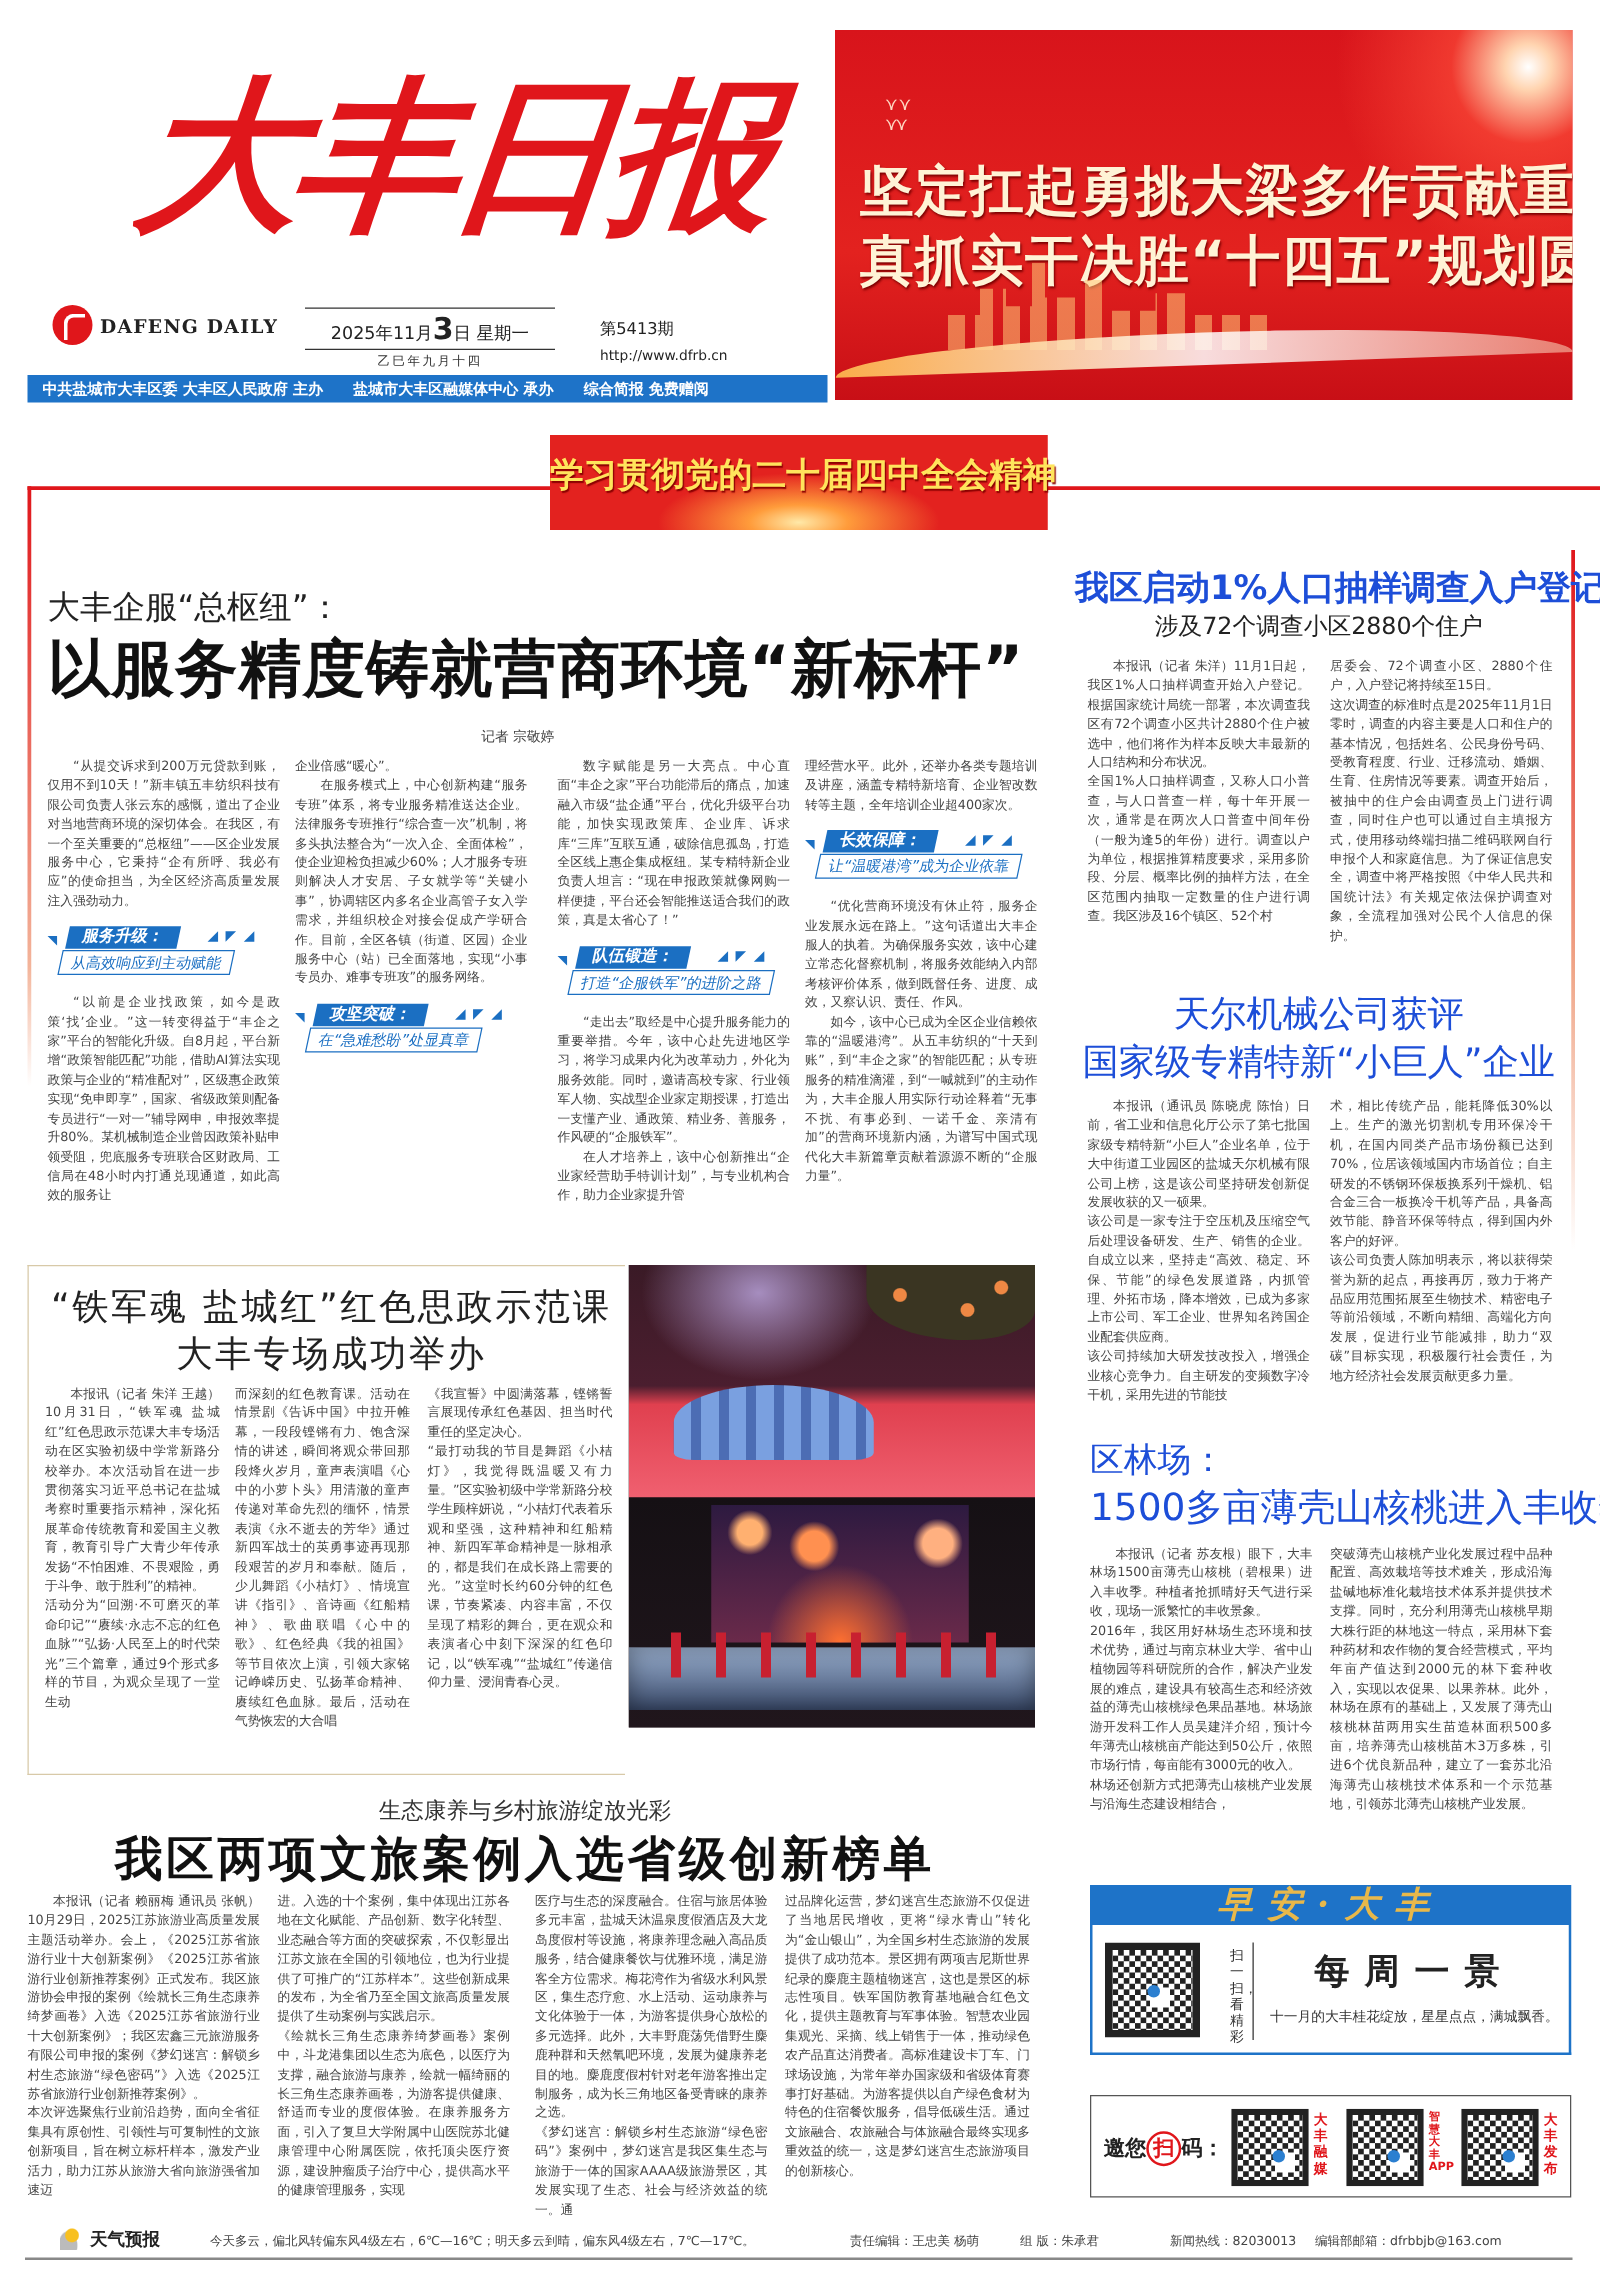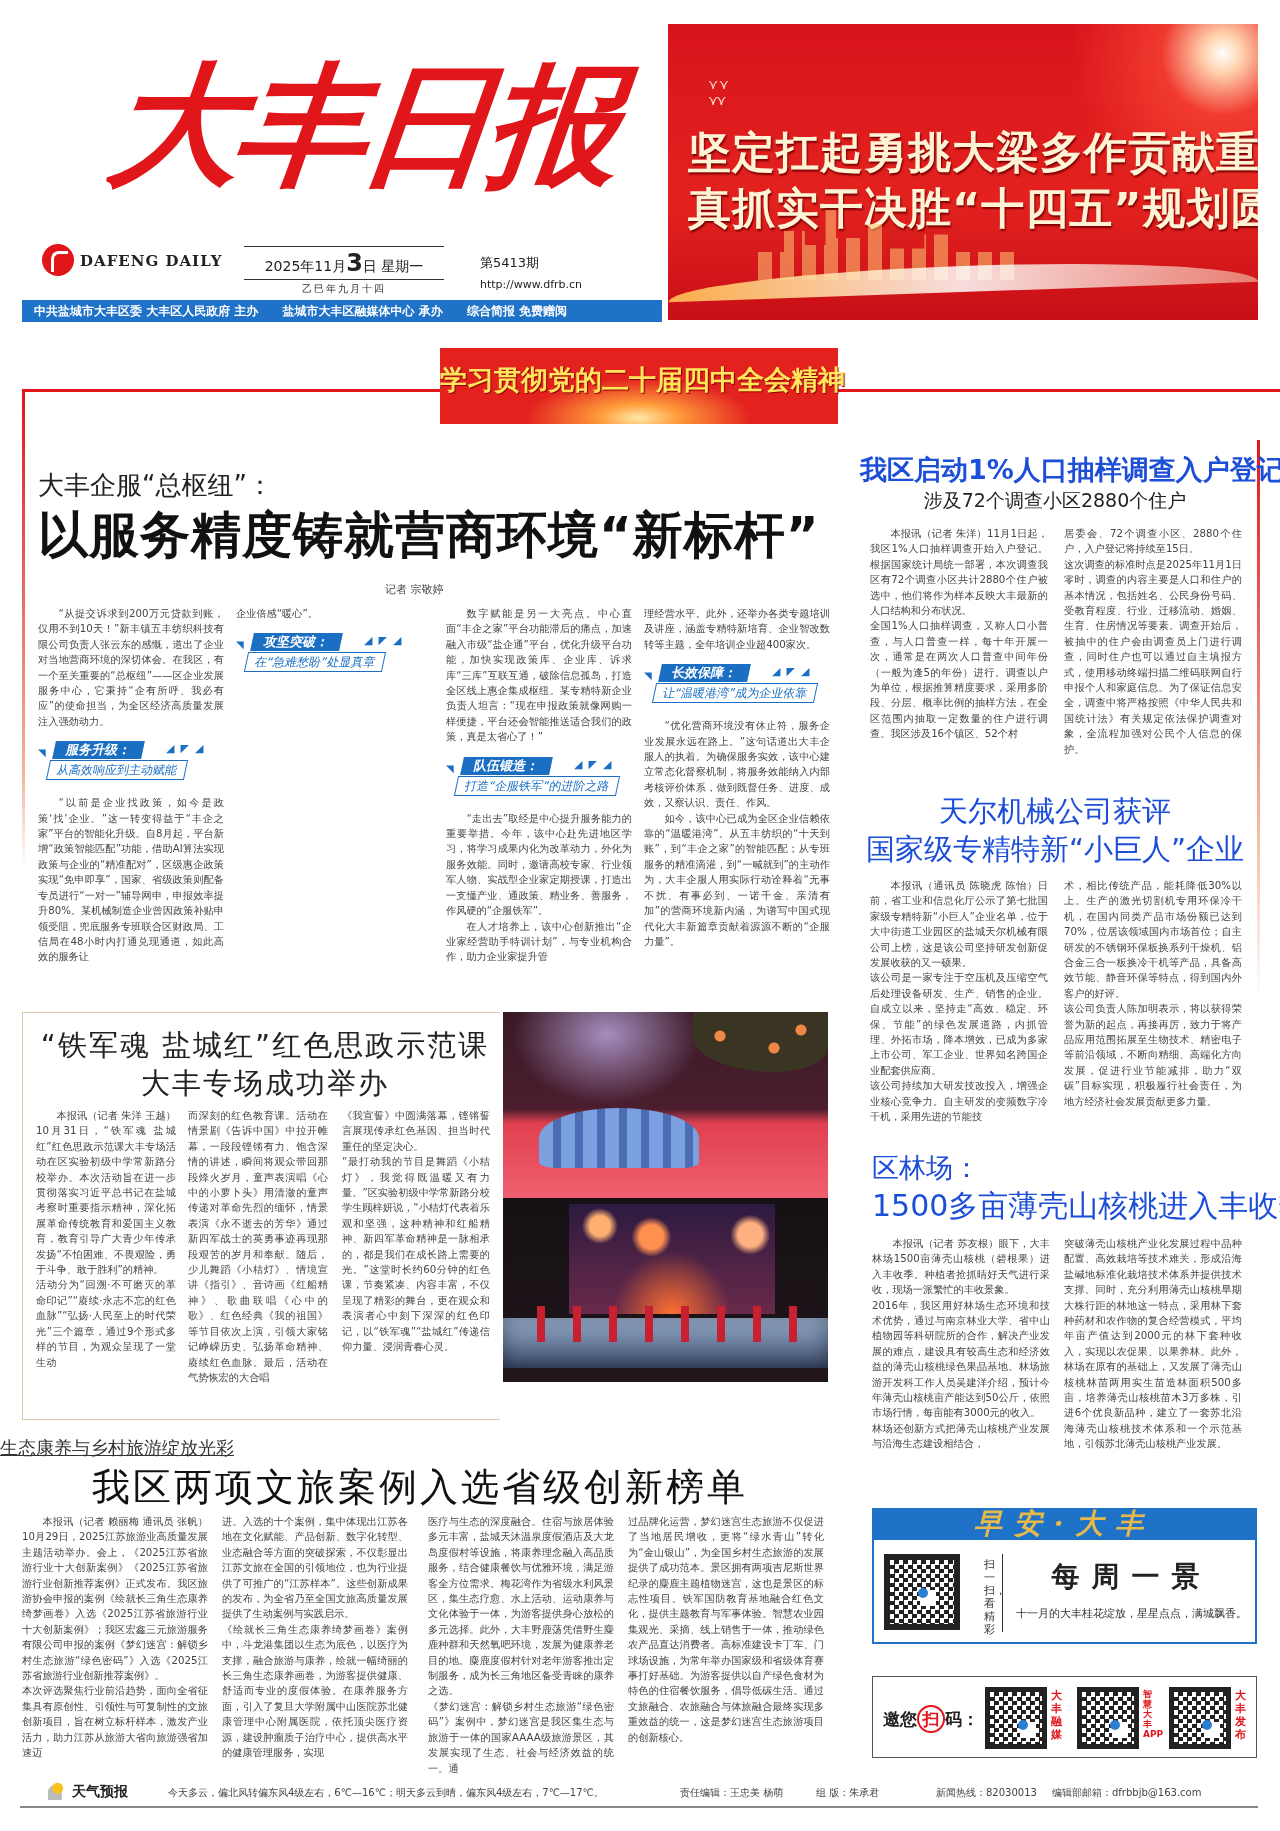--- a/index.html
+++ b/index.html
@@ -84,22 +84,22 @@
   .photo .screen { position: absolute; left: 66px; top: 6px; width: 206px; height: 110px;
     background: radial-gradient(circle at 15% 20%, #ffb070 0 10px, transparent 18px), radial-gradient(circle at 40% 30%, #ff9050 0 12px, transparent 20px),
                 radial-gradient(circle at 88% 28%, #ffb080 0 12px, transparent 20px), radial-gradient(ellipse at 50% 100%, #ff7030 0, transparent 40%),
                 linear-gradient(180deg, #2d1a40, #6a2a4a); }
   .photo .stage { position: absolute; left: 0; top: 120px; width: 325px; height: 50px;
     background: linear-gradient(180deg, #9ab0d0, #3a4a6a);
     box-shadow: inset 0 0 20px rgba(0,0,0,0.4); }
   .photo .performers { position: absolute; left: 20px; top: 108px; width: 290px; height: 36px;
     background: repeating-linear-gradient(90deg, transparent 0 14px, #c82030 14px 22px, transparent 22px 36px); }
   
-  .ct-kicker { left: 0; top: 1436px; width: 840px; text-align: left; font-size: 18px; color: #333; white-space: nowrap; text-decoration: underline; }
-  .ct-title { left: 0; top: 1462px; width: 840px; text-align: center; font-size: 38px; font-weight: normal; color: #111; white-space: nowrap; letter-spacing: 3px; }
+  .ct-kicker { left: 0; top: 1436px; width: 840px; text-align: center; font-size: 18px; color: #333; white-space: nowrap; }
+  .ct-title { left: 0; top: 1462px; width: 840px; text-align: center; font-size: 38px; font-weight: bold; color: #111; white-space: nowrap; letter-spacing: 3px; }
   
   .zaoan { left: 872px; top: 1508px; width: 385px; height: 32px; background: #1e73c8; color: #e8b84a;
     font-family: "DejaVu Serif", "Liberation Serif", serif; font-weight: bold; font-size: 28px; line-height: 32px; text-align: center; letter-spacing: 12px; font-style: italic; }
   .weekly { left: 872px; top: 1540px; width: 385px; height: 104px; border: 2px solid #1e73c8; border-top: none; background: #fff; }
   .qr { position: absolute; width: 76px; height: 76px; background:
       linear-gradient(#fff,#fff) 30px 30px/16px 16px no-repeat,
       repeating-conic-gradient(#222 0 25%, #fff 0 50%) 0 0/9px 9px;
       border: 6px solid #222; outline: 1px solid #fff; }
   .qr::before { content: ""; position: absolute; left: 28px; top: 28px; width: 10px; height: 10px; border-radius: 50%; background: #2b7fd0; }
   .scan-hint { position: absolute; left: 110px; top: 18px; width: 14px; font-size: 11px; line-height: 13px; color: #333; }
@@ -161,20 +161,21 @@
     <span class="deco2">◥</span>
     <span class="t1">服务升级：</span>
     <span class="deco">◢◤◢</span>
     <span class="t2">从高效响应到主动赋能</span>
   </div>
   <p>“以前是企业找政策，如今是政策‘找’企业。”这一转变得益于“丰企之家”平台的智能化升级。自8月起，平台新增“政策智能匹配”功能，借助AI算法实现政策与企业的“精准配对”，区级惠企政策实现“免申即享”，国家、省级政策则配备专员进行“一对一”辅导网申，申报效率提升80%。某机械制造企业曾因政策补贴申领受阻，兜底服务专班联合区财政局、工信局在48小时内打通兑现通道，如此高效的服务让</p>
 </div>
 
 <div class="abs col" style="left:236px;top:606px;width:186px;">
   <p style="text-indent:0">企业倍感“暖心”。</p>
+  <p>在服务模式上，中心创新构建“服务专班”体系，将专业服务精准送达企业。法律服务专班推行“综合查一次”机制，将多头执法整合为“一次入企、全面体检”，使企业迎检负担减少60%；人才服务专班则解决人才安居、子女就学等“关键小事”，协调辖区内多名企业高管子女入学需求，并组织校企对接会促成产学研合作。目前，全区各镇（街道、区园）企业服务中心（站）已全面落地，实现“小事专员办、难事专班攻”的服务网络。</p>
   <div class="tag subtag">
     <span class="deco2">◥</span>
     <span class="t1">攻坚突破：</span>
     <span class="deco">◢◤◢</span>
     <span class="t2">在“急难愁盼”处显真章</span>
   </div>
 </div>
 
 <div class="abs col" style="left:446px;top:606px;width:186px;">
   <p>数字赋能是另一大亮点。中心直面“丰企之家”平台功能滞后的痛点，加速融入市级“盐企通”平台，优化升级平台功能，加快实现政策库、企业库、诉求库“三库”互联互通，破除信息孤岛，打造全区线上惠企集成枢纽。某专精特新企业负责人坦言：“现在申报政策就像网购一样便捷，平台还会智能推送适合我们的政策，真是太省心了！”</p>

